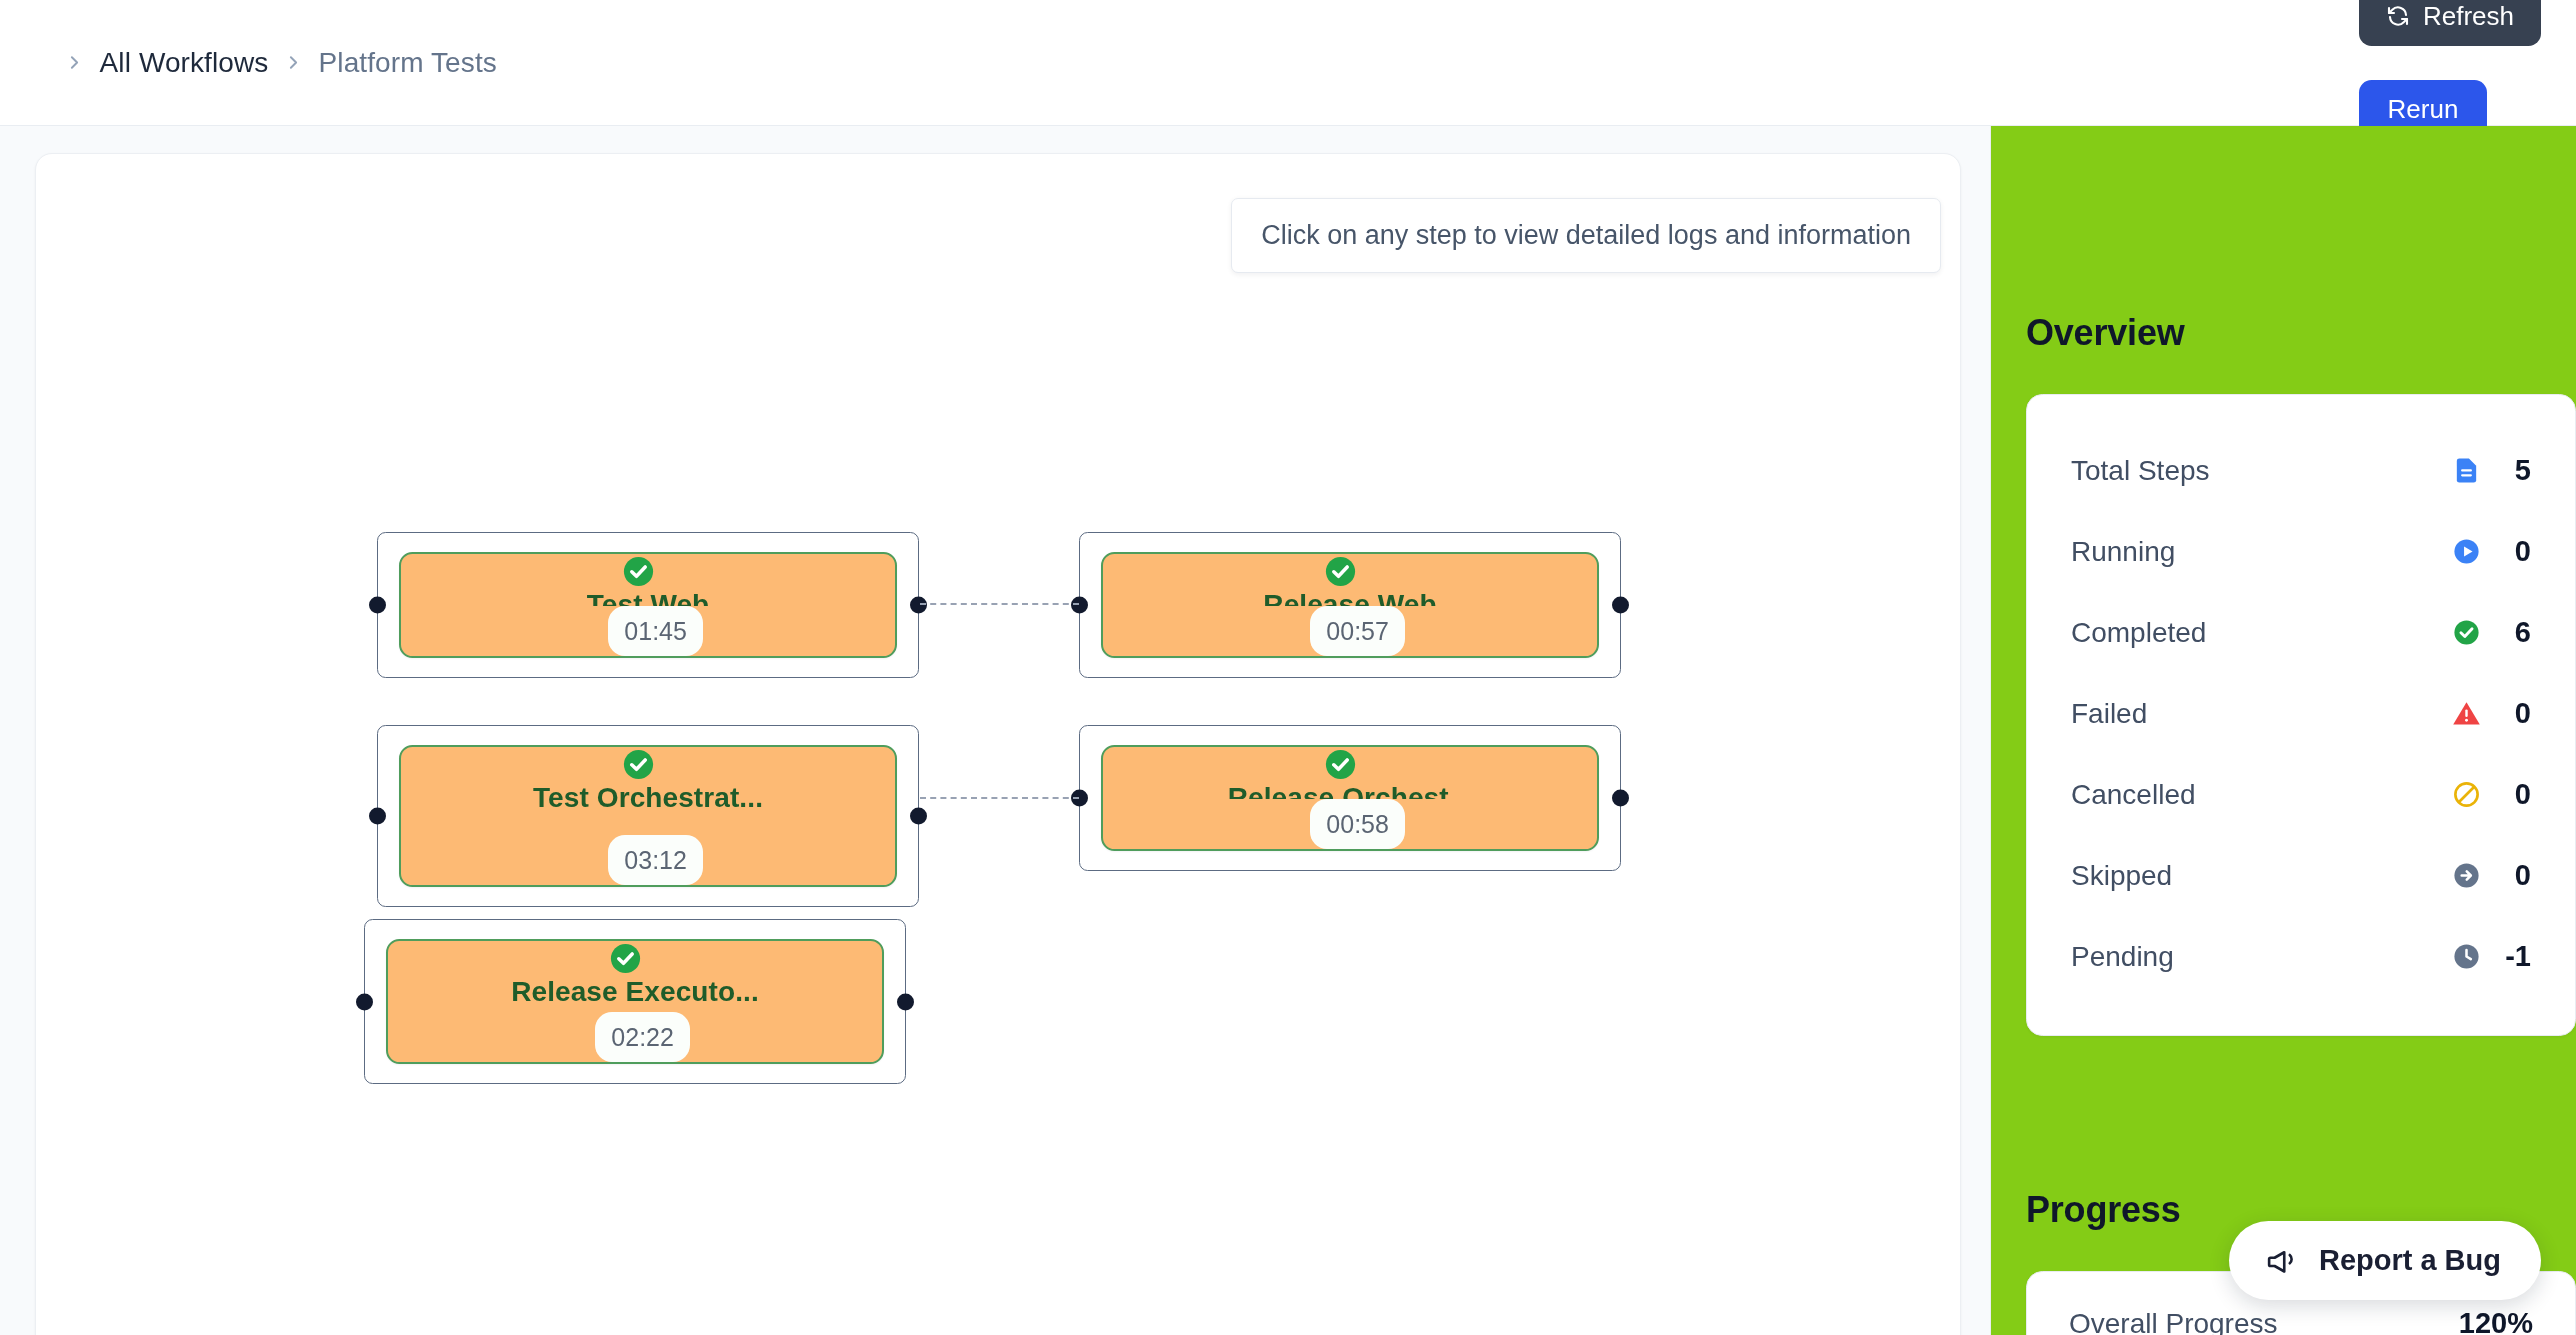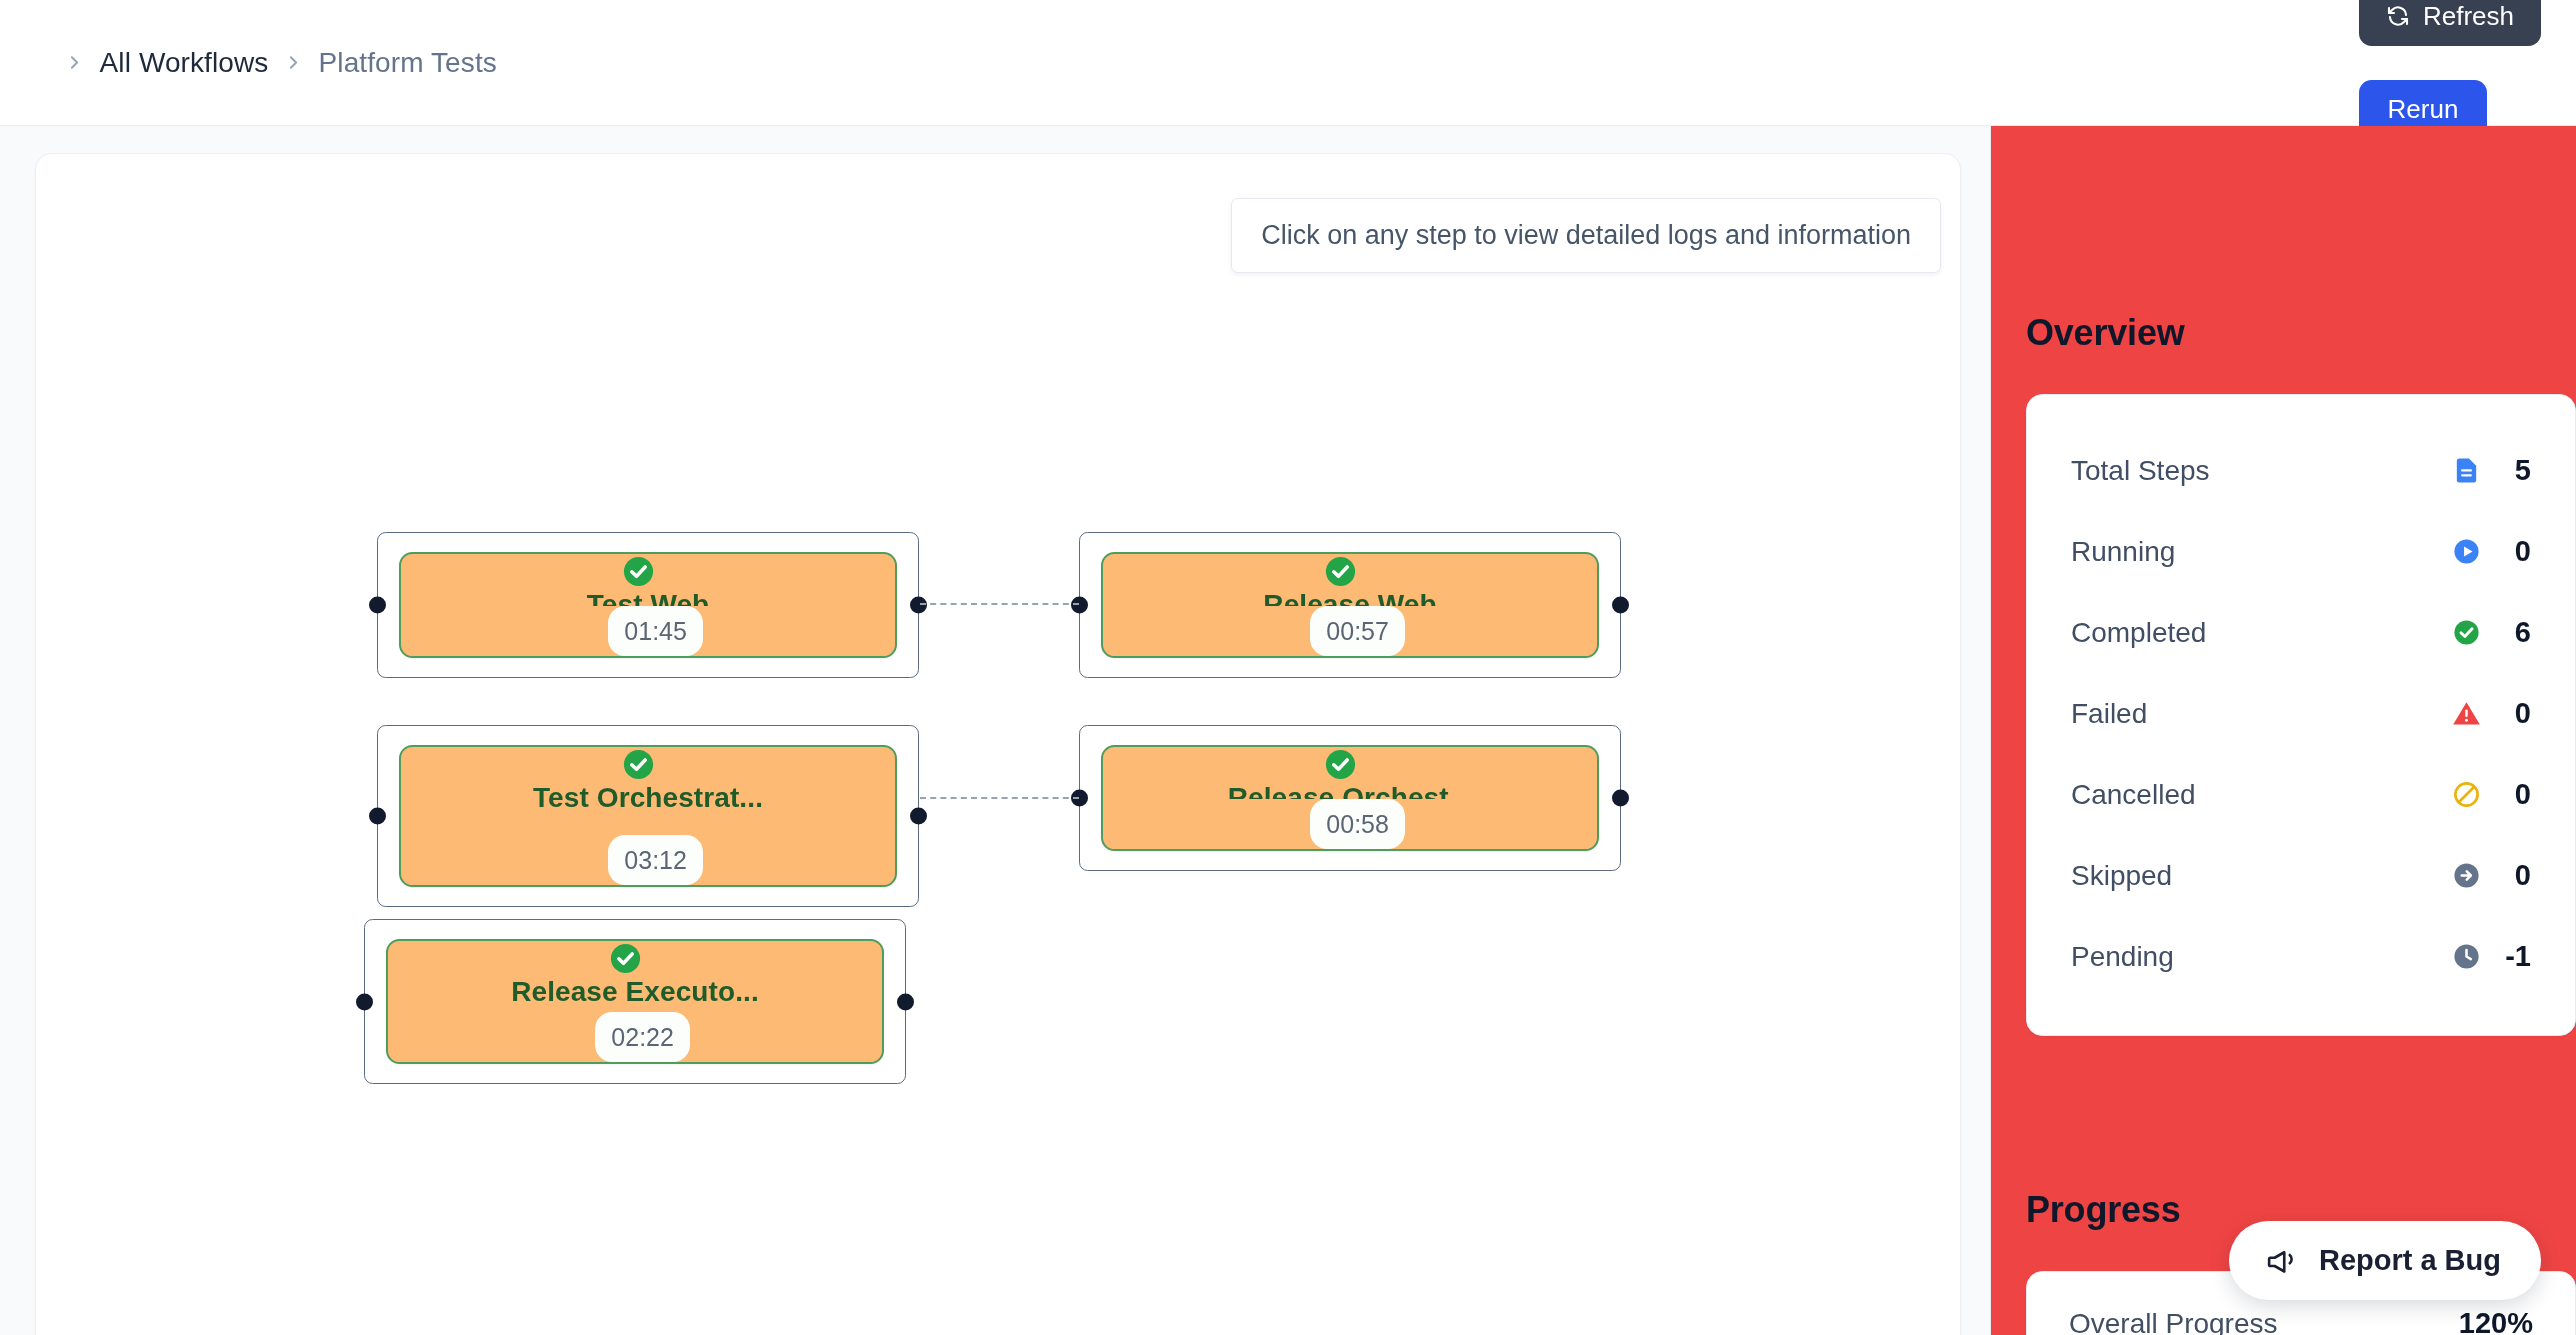--- a/index.html
+++ b/index.html
@@ -119,21 +119,21 @@
   .handle.right { right: -8.6px; }
 
   .edge {
     position: absolute; height: 0;
     border-top: 2.9px dashed #98a2b3;
     transform: translateY(-50%);
   }
 
   
   .sidebar {
-    flex: 1; background: #ef4444;
+    flex: 1; background: #84cc16;
     padding: 29px 0 4px 35px;
     overflow: hidden; position: relative;
   }
   .panel-title {
     font-size: 36px; font-weight: bold; color: #0f172a;
     letter-spacing: -0.2px; margin: 153px 0 0 0;
   }
   .panel-title.first { margin-top: 157px; }
   .card {
     margin-top: 40px;

